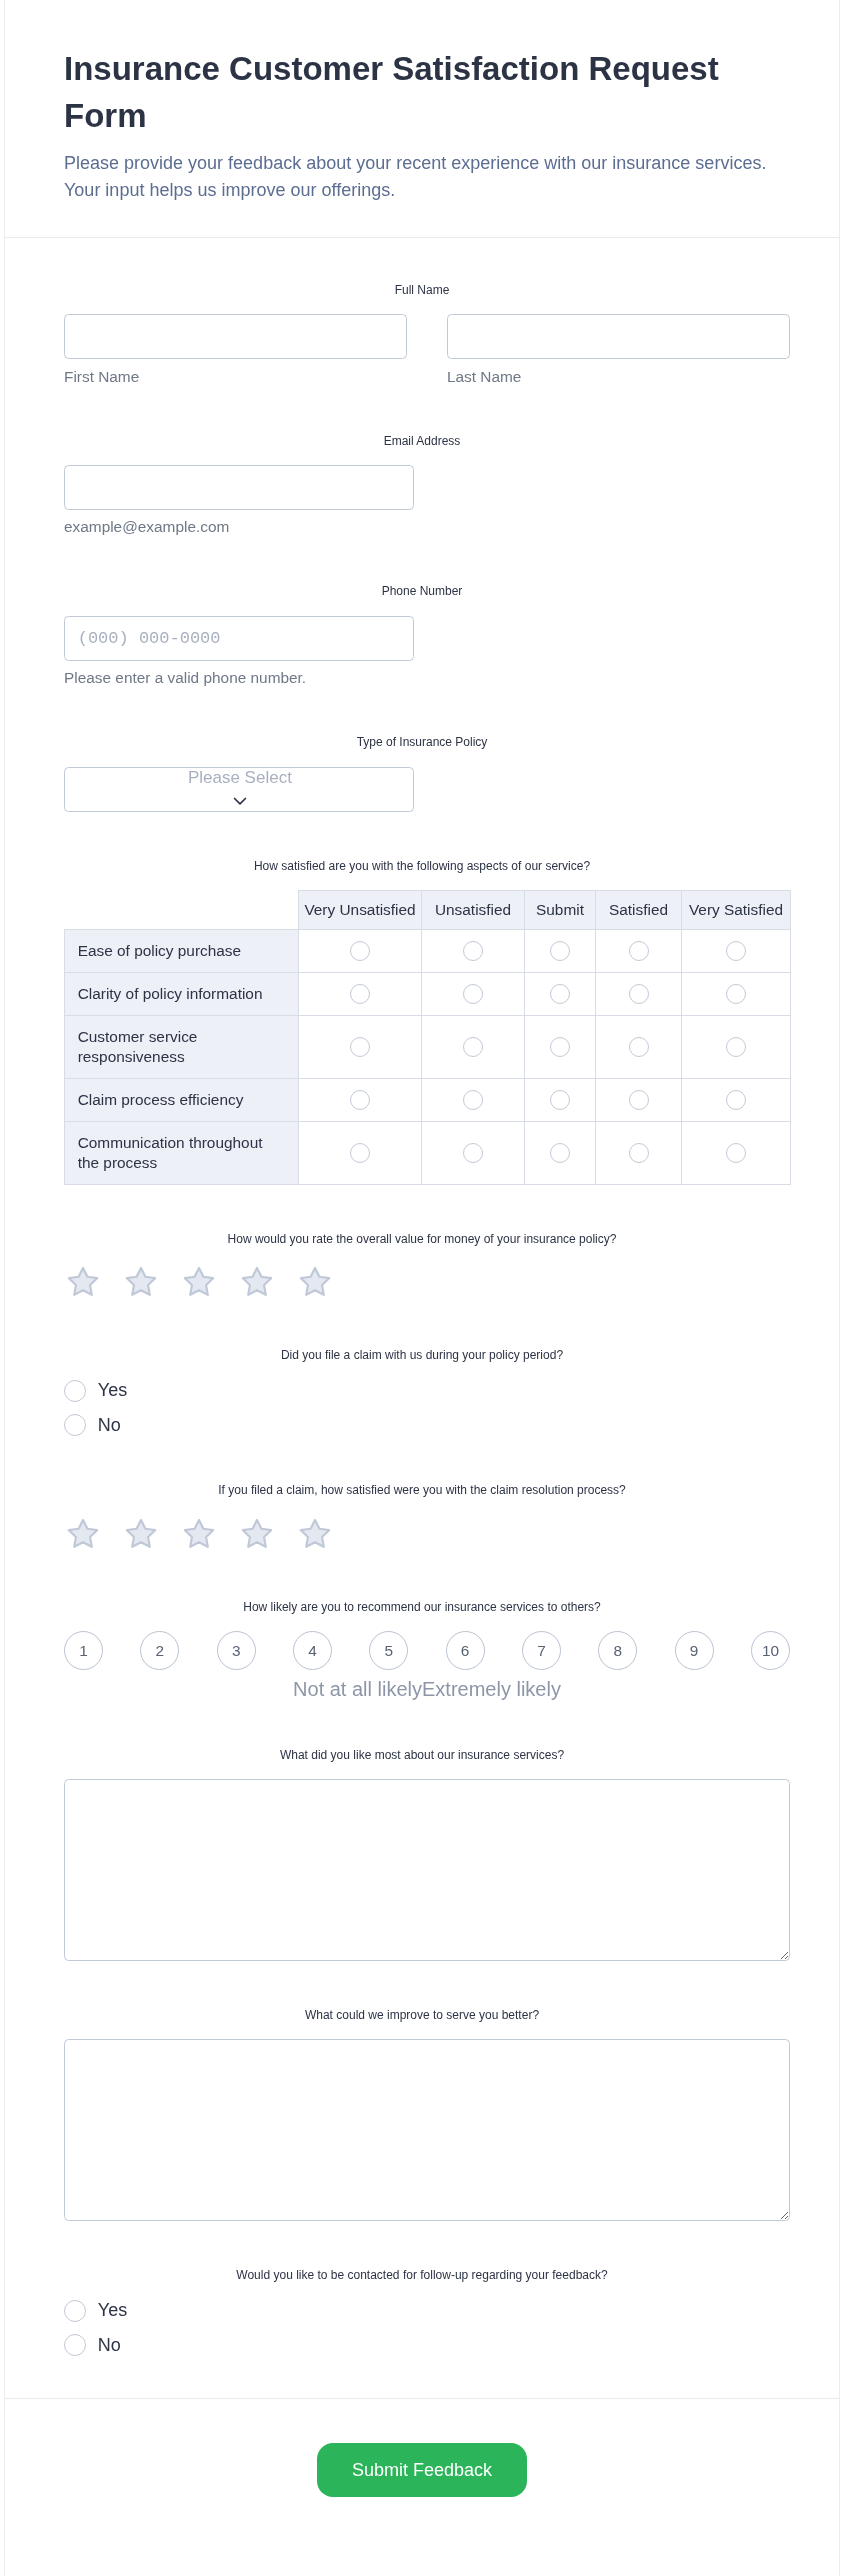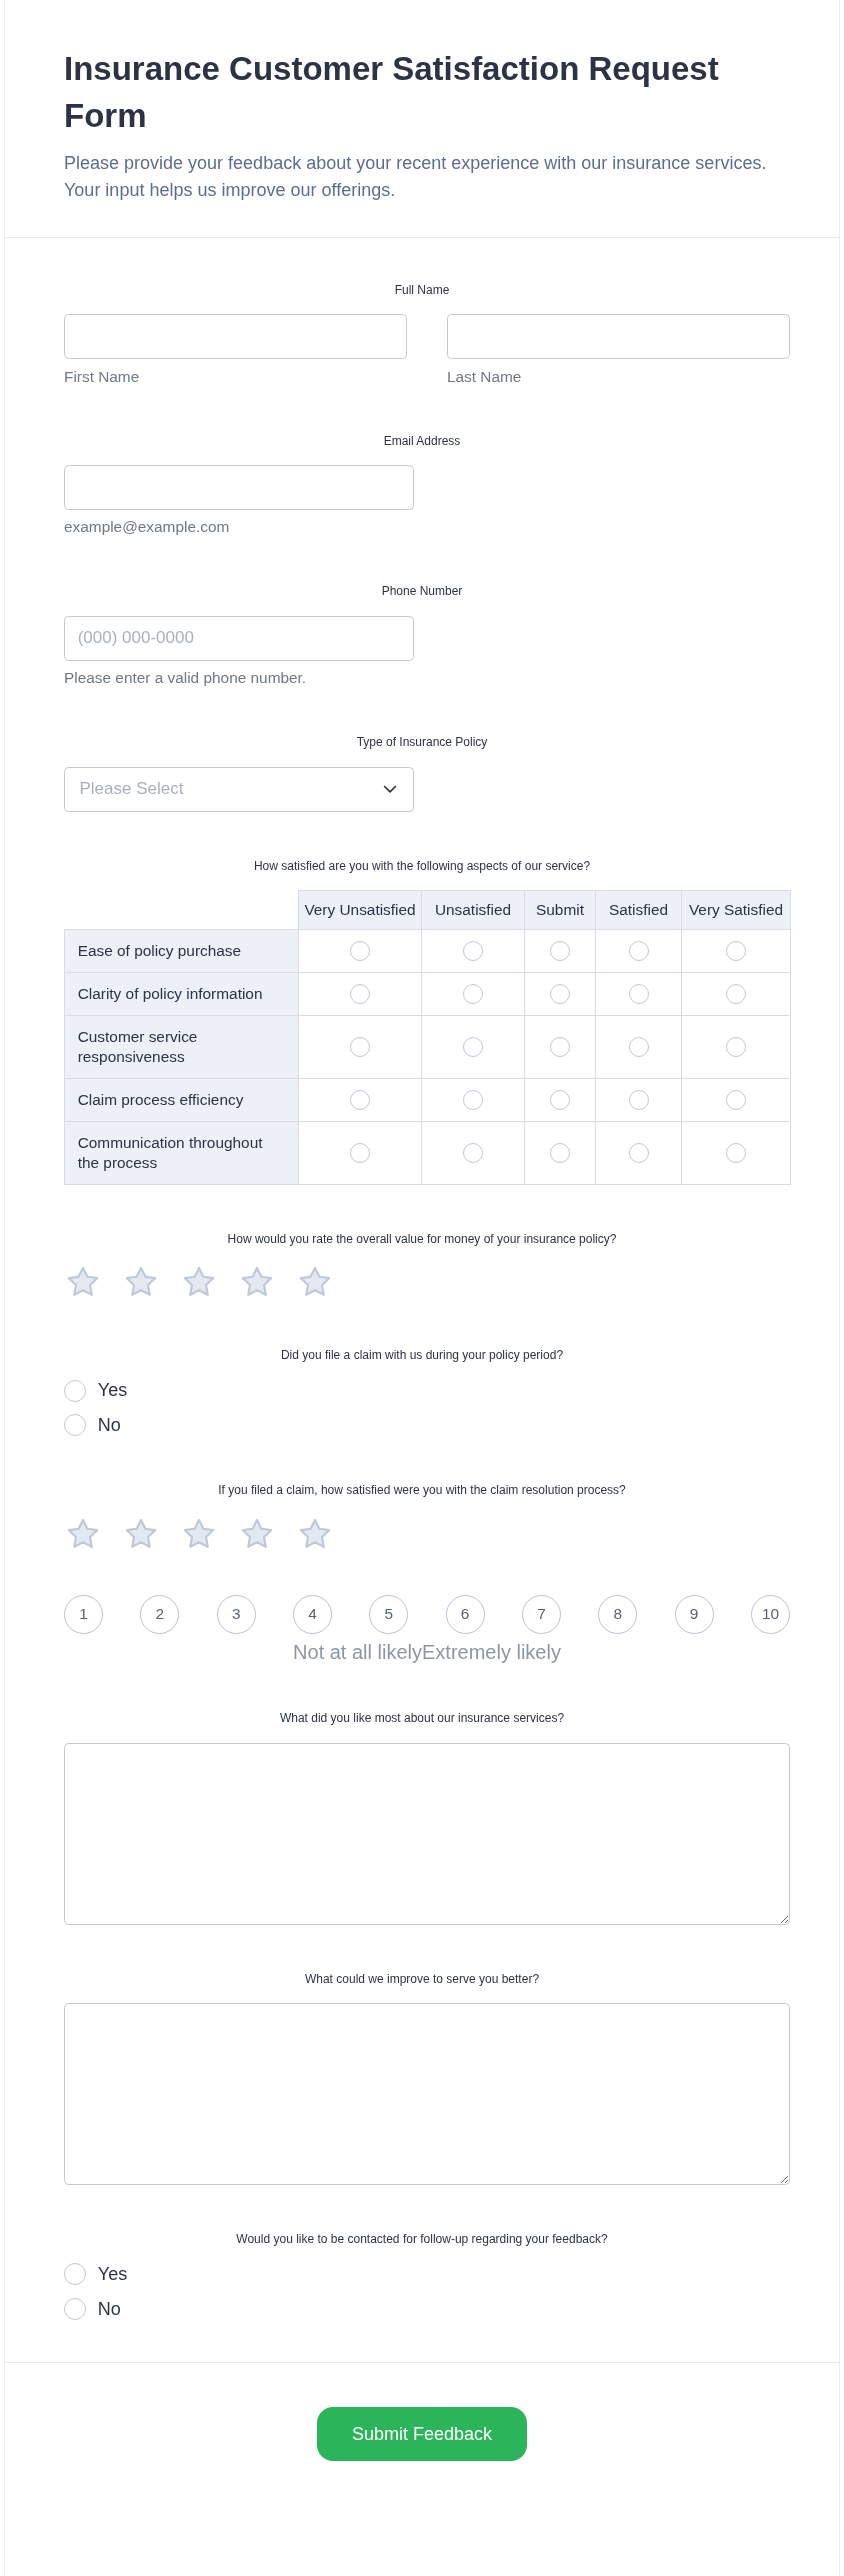--- a/index.html
+++ b/index.html
@@ -14,26 +14,26 @@
   .page{width:836px;min-height:2576px;margin:0 auto;background:#fff;
         border-left:0.9px solid #ededed;border-right:0.9px solid #ededed;}
   .form-header{padding:45px 59px 33px;border-bottom:0.9px solid var(--divider);}
   .form-header h1{font-size:33px;line-height:47px;font-weight:700;color:var(--title);max-width:735px;margin-bottom:11px;}
   .form-header p{font-size:18px;line-height:27px;color:var(--subtitle);max-width:717px;}
   .form-body{padding:40px 59px 0;}
   .field{margin-bottom:42px;}
   .q-label{display:block;font-size:12px;line-height:25.4px;font-weight:400;color:var(--title);margin-bottom:11px;text-align:center;}
   .name-grid{display:grid;grid-template-columns:1fr 1fr;gap:40px;width:726px;}
   .text-input{width:100%;height:45px;border:0.9px solid var(--border);border-radius:4.5px;
-              font-family:Liberation Sans, sans-serif;font-size:17px;color:var(--title);padding:0 12.7px;background:#fff;outline:none;}
+              font-family:Liberation Mono, monospace;font-size:17px;color:var(--title);padding:0 12.7px;background:#fff;outline:none;}
   .text-input::placeholder{color:var(--placeholder);}
   .half{width:350px;}
   .sublabel{font-size:15.4px;line-height:20px;color:var(--muted);margin-top:7.3px;}
   .select-box{width:350px;height:45px;border:0.9px solid var(--border);border-radius:4.5px;background:#fff;
-              display:flex;align-items:center;justify-content:space-between;padding:0 12.7px 0 14.5px;cursor:pointer;}
+              display:flex;align-items:center;justify-content:space-between;padding:0 12.7px 0 14.5px;cursor:pointer;flex-direction:column;}
   .select-box .sel-text{font-size:17px;color:var(--placeholder);}
   .chev{width:20px;height:20px;flex:0 0 auto;}
   
   .matrix{border-collapse:collapse;table-layout:fixed;width:726px;margin-top:3.6px;padding-left:6px;}
   .matrix th,.matrix td{border:0.9px solid var(--table-border);}
   .matrix .corner{border:none;background:#fff;}
   .matrix .col-h{background:var(--table-head-bg);font-weight:400;font-size:15.4px;line-height:20px;
                  color:var(--title);padding:9px 5.4px;text-align:center;}
   .matrix .row-h{background:var(--table-head-bg);font-weight:400;font-size:15.4px;line-height:20px;
                  color:var(--title);text-align:left;padding:11px 12.7px;}
@@ -224,20 +224,21 @@
         <svg class="star" viewBox="0 0 24 24">
             <path d="M12 3.1l2.76 5.59 6.17.9-4.46 4.35 1.05 6.15L12 17.19l-5.52 2.9 1.05-6.15-4.46-4.35 6.17-.9z"></path>
           </svg>
         <svg class="star" viewBox="0 0 24 24">
             <path d="M12 3.1l2.76 5.59 6.17.9-4.46 4.35 1.05 6.15L12 17.19l-5.52 2.9 1.05-6.15-4.46-4.35 6.17-.9z"></path>
           </svg>
       </div>
     </div>
 
     <div class="field">
+      <label class="q-label">How likely are you to recommend our insurance services to others?</label>
       <div class="scale-row">
         <div class="scale-circle">1</div>
         <div class="scale-circle">2</div>
         <div class="scale-circle">3</div>
         <div class="scale-circle">4</div>
         <div class="scale-circle">5</div>
         <div class="scale-circle">6</div>
         <div class="scale-circle">7</div>
         <div class="scale-circle">8</div>
         <div class="scale-circle">9</div>

